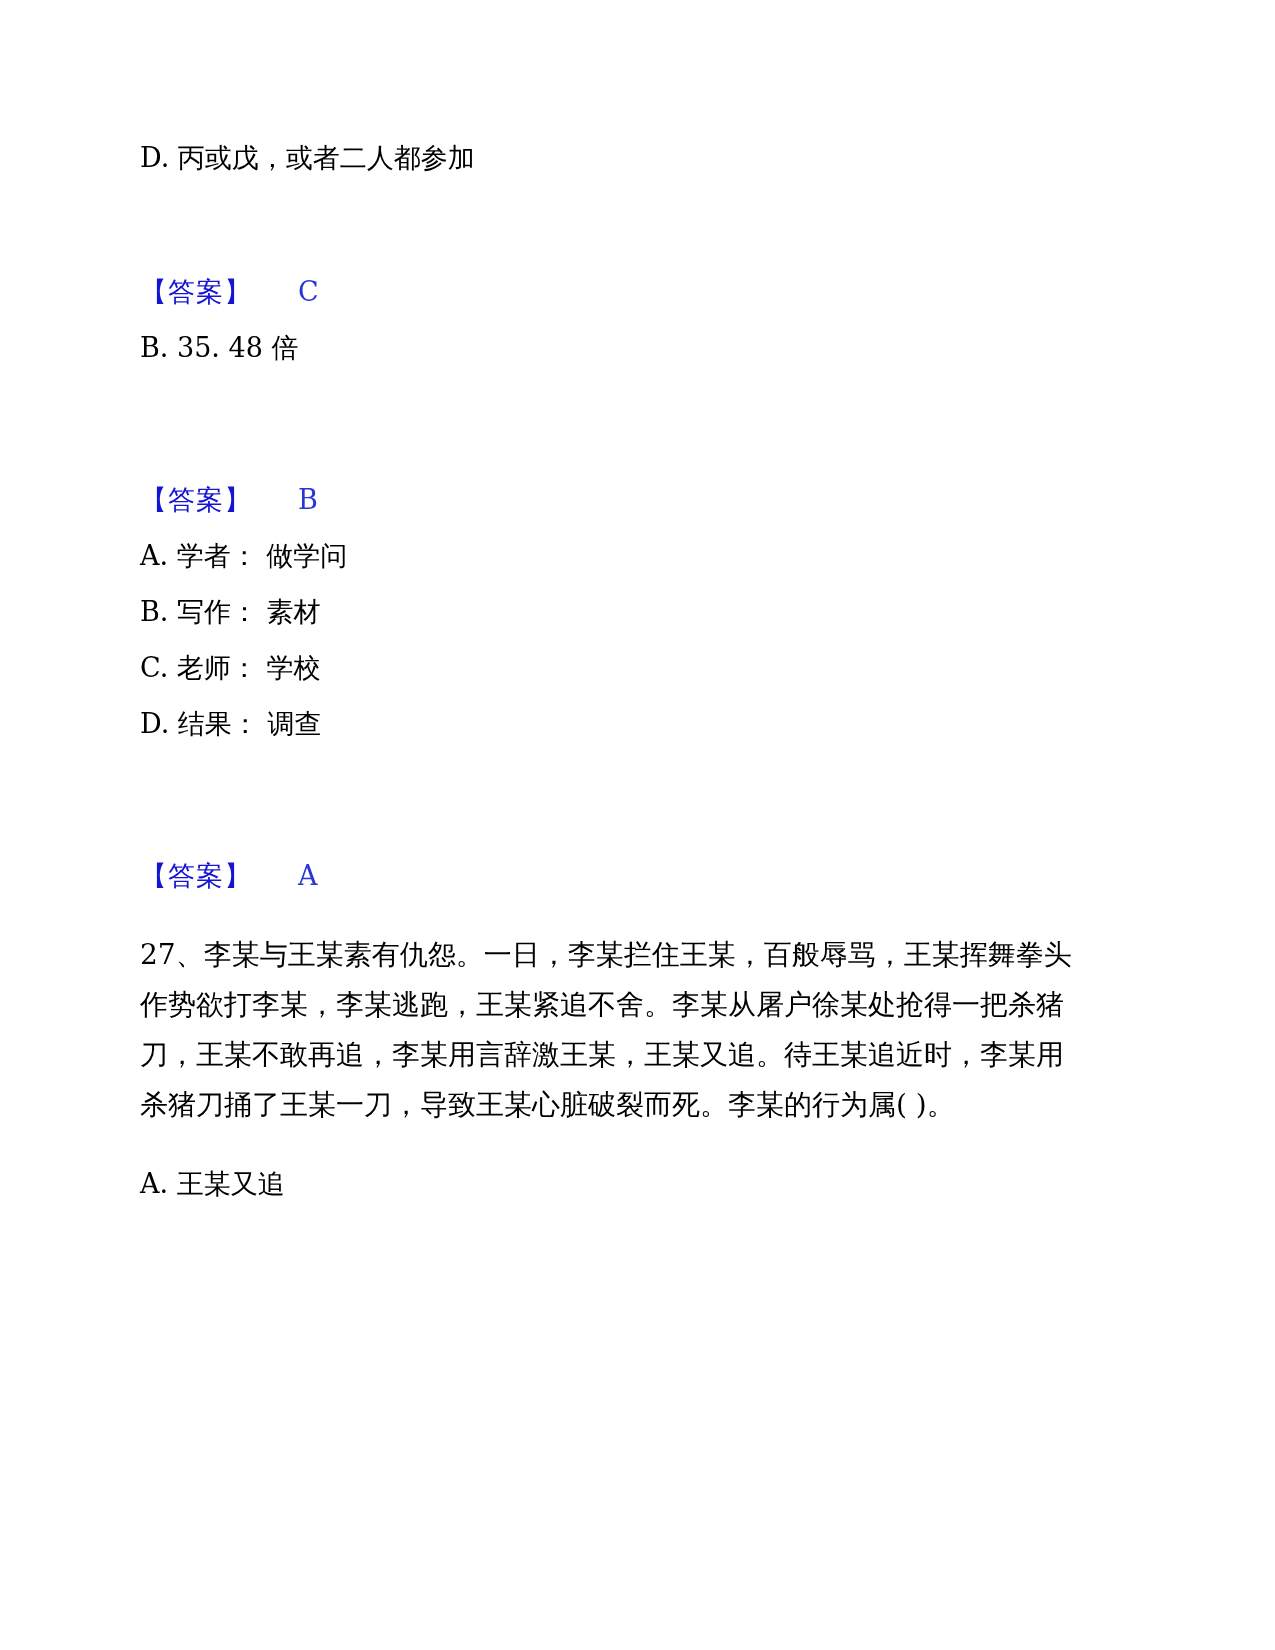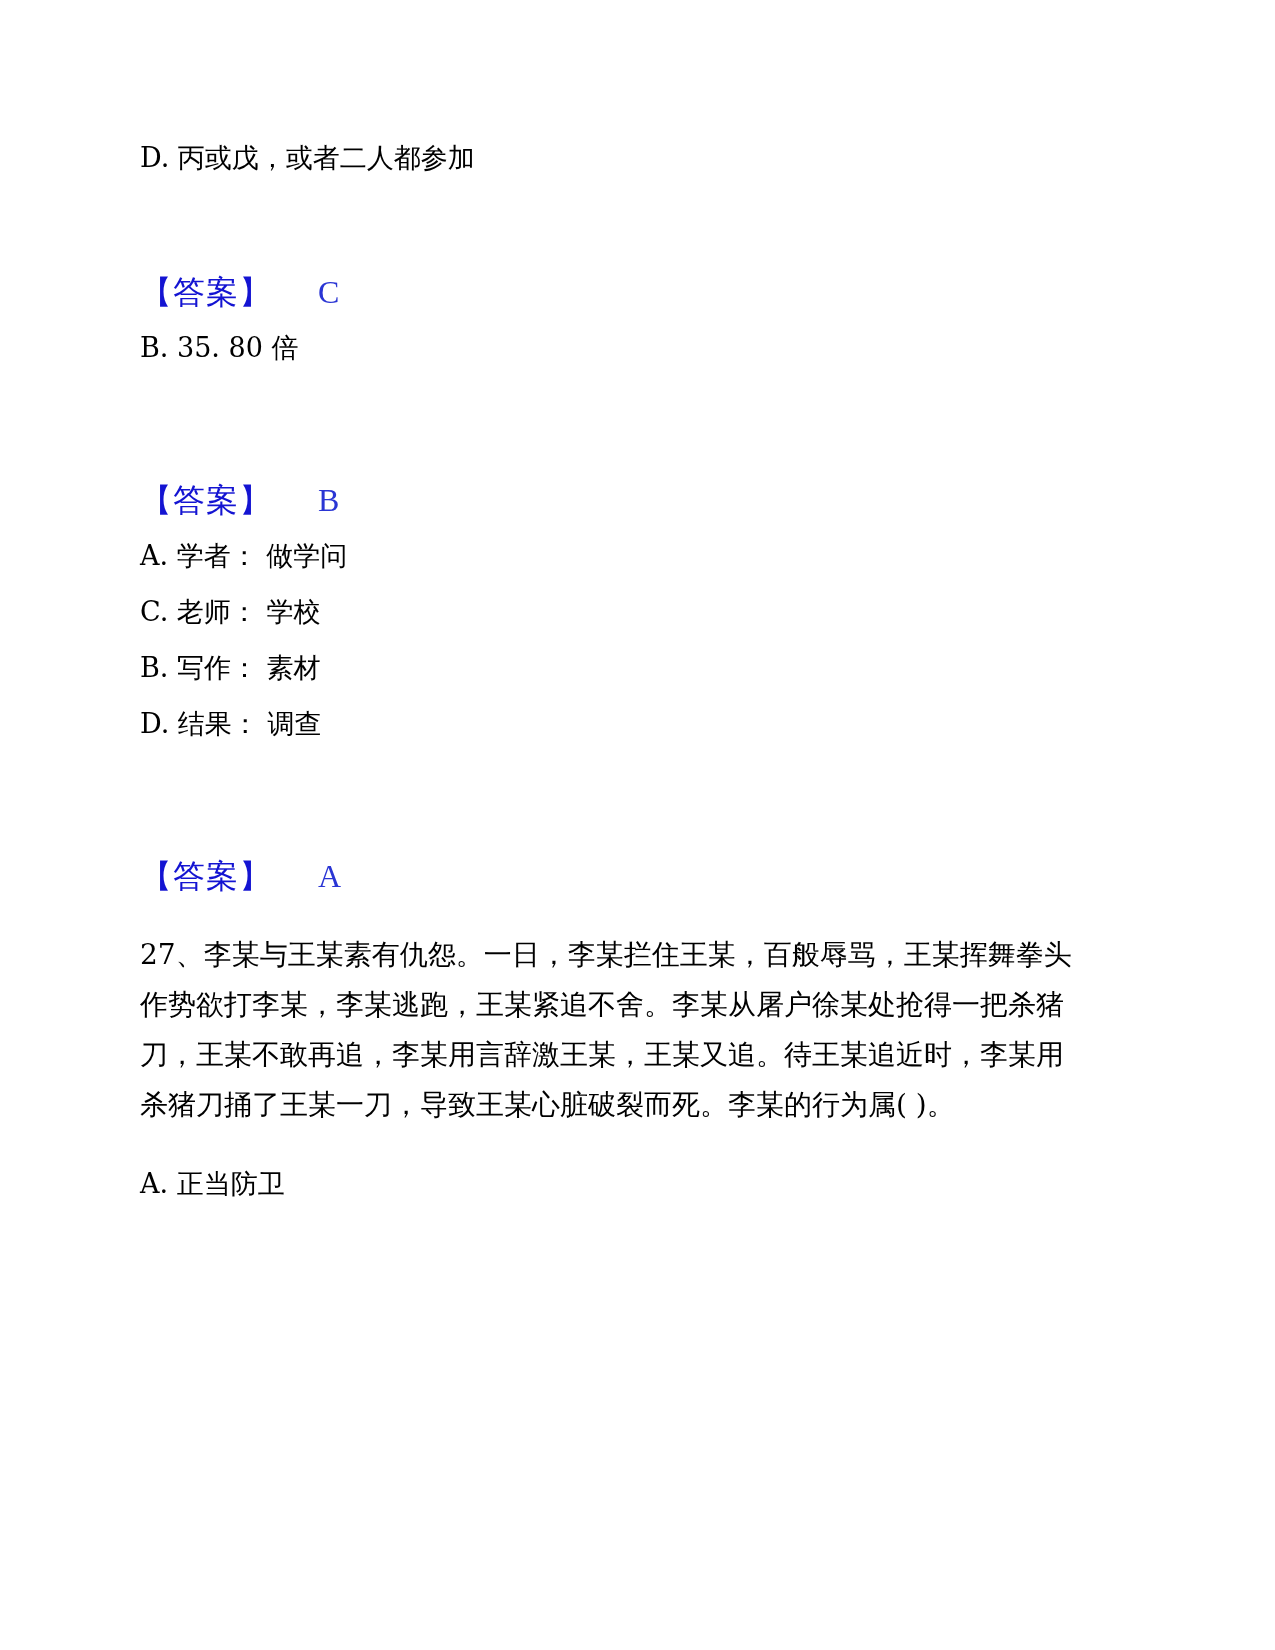--- a/index.html
+++ b/index.html
@@ -31,24 +31,23 @@
   }
   .para {
     font-size: 28px;
     line-height: 50px;
     text-align: justify;
     margin: 0;
   }
   .answer-row {
     display: flex;
     align-items: flex-end;
-    font-size: 32px;
+    font-size: 27px;
     line-height: 56px;
     color: #1414d2;
-    font-family: Liberation Serif, serif;
   }
   .answer-label {
     color: #1414d2;
     letter-spacing: 1px;
   }
   .answer-value {
     color: #2a35d4;
     margin-left: 46px;
   }
   .gap-sm { height: 26px; }
@@ -63,46 +62,46 @@
   <div class="option">D. 丙或戊，或者二人都参加</div>
 
   <div class="gap-md"></div>
 
   <div class="answer-row">
     <span class="answer-label">【答案】</span>
     <span class="answer-value">C</span>
   </div>
 
 
-  <div class="option">B. 35. 80 倍</div>
+  <div class="option">B. 35. 48 倍</div>
 
   <div class="gap-lg"></div>
 
   <div class="answer-row">
     <span class="answer-label">【答案】</span>
     <span class="answer-value">B</span>
   </div>
 
 
   <div class="option">A. 学者： 做学问</div>
+  <div class="option">B. 写作： 素材</div>
   <div class="option">C. 老师： 学校</div>
-  <div class="option">B. 写作： 素材</div>
   <div class="option">D. 结果： 调查</div>
 
   <div class="gap-lg"></div>
 
   <div class="answer-row">
     <span class="answer-label">【答案】</span>
     <span class="answer-value">A</span>
   </div>
 
   <div class="gap-sm"></div>
 
   <p class="para">27、李某与王某素有仇怨。一日，李某拦住王某，百般辱骂，王某挥舞拳头</p>
   <p class="para">作势欲打李某，李某逃跑，王某紧追不舍。李某从屠户徐某处抢得一把杀猪</p>
   <p class="para">刀，王某不敢再追，李某用言辞激王某，王某又追。待王某追近时，李某用</p>
   <p class="para">杀猪刀捅了王某一刀，导致王某心脏破裂而死。李某的行为属( )。</p>
 
   <div class="gap-sm"></div>
 
-  <div class="option">A. 正当防卫</div>
+  <div class="option">A. 王某又追</div>
 
 </div>
 
 </body></html>

